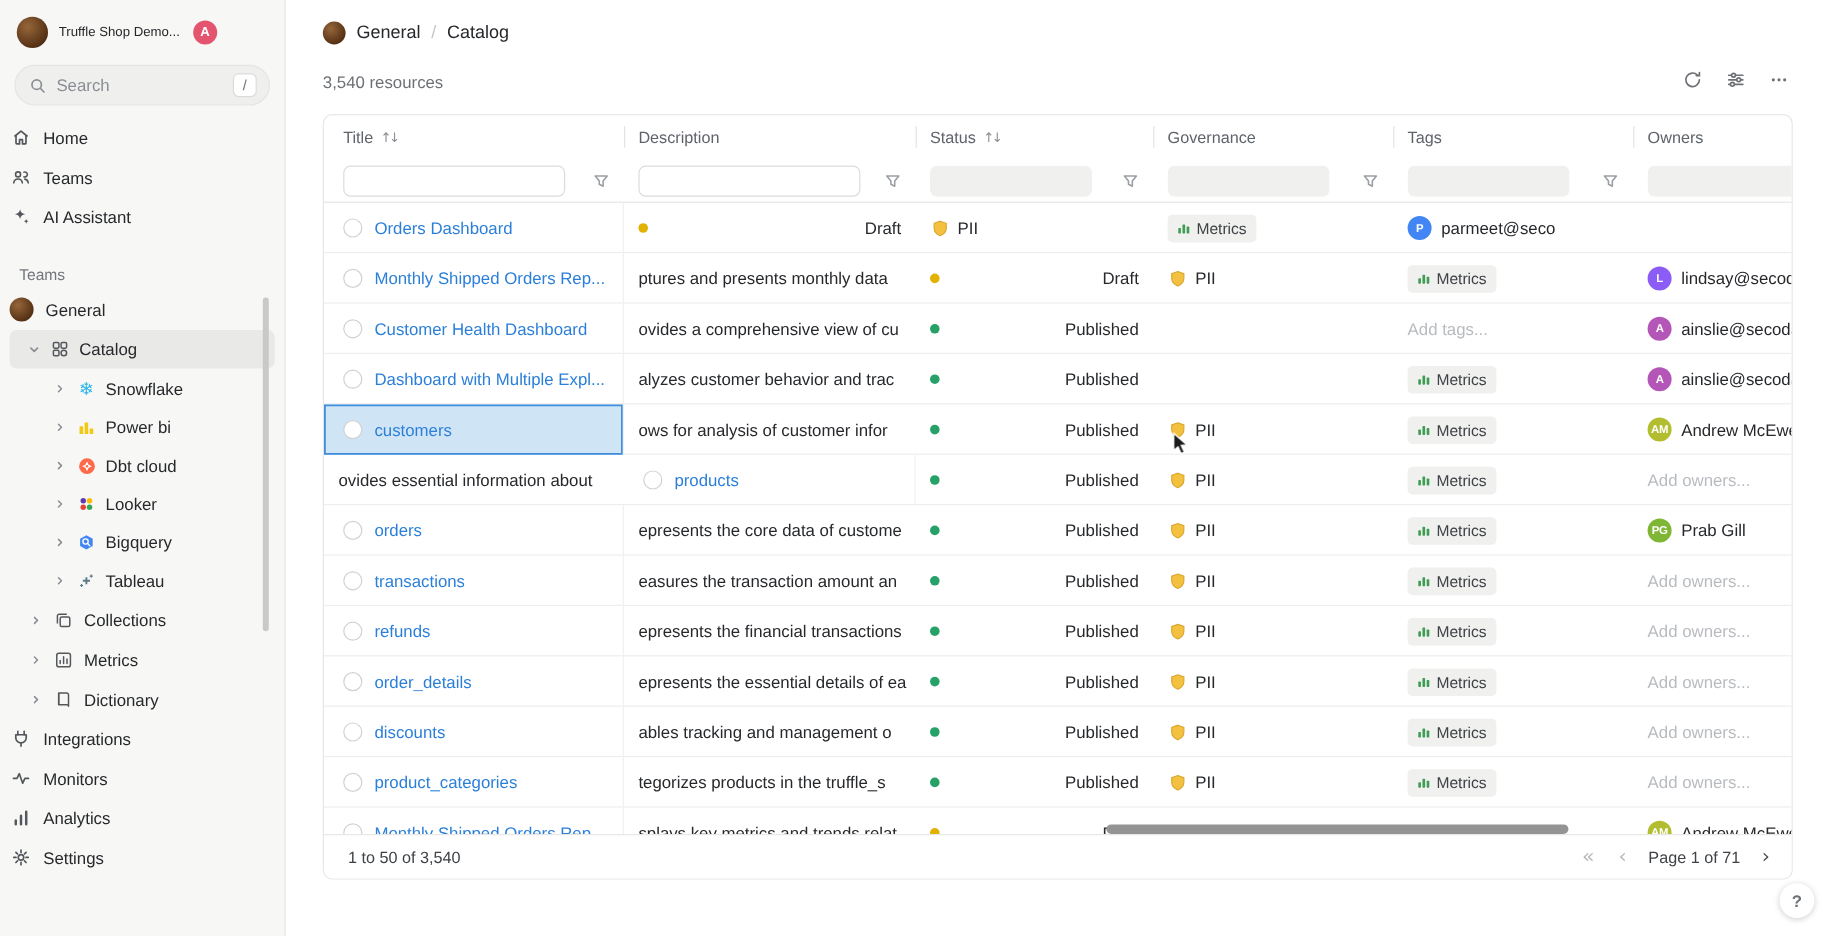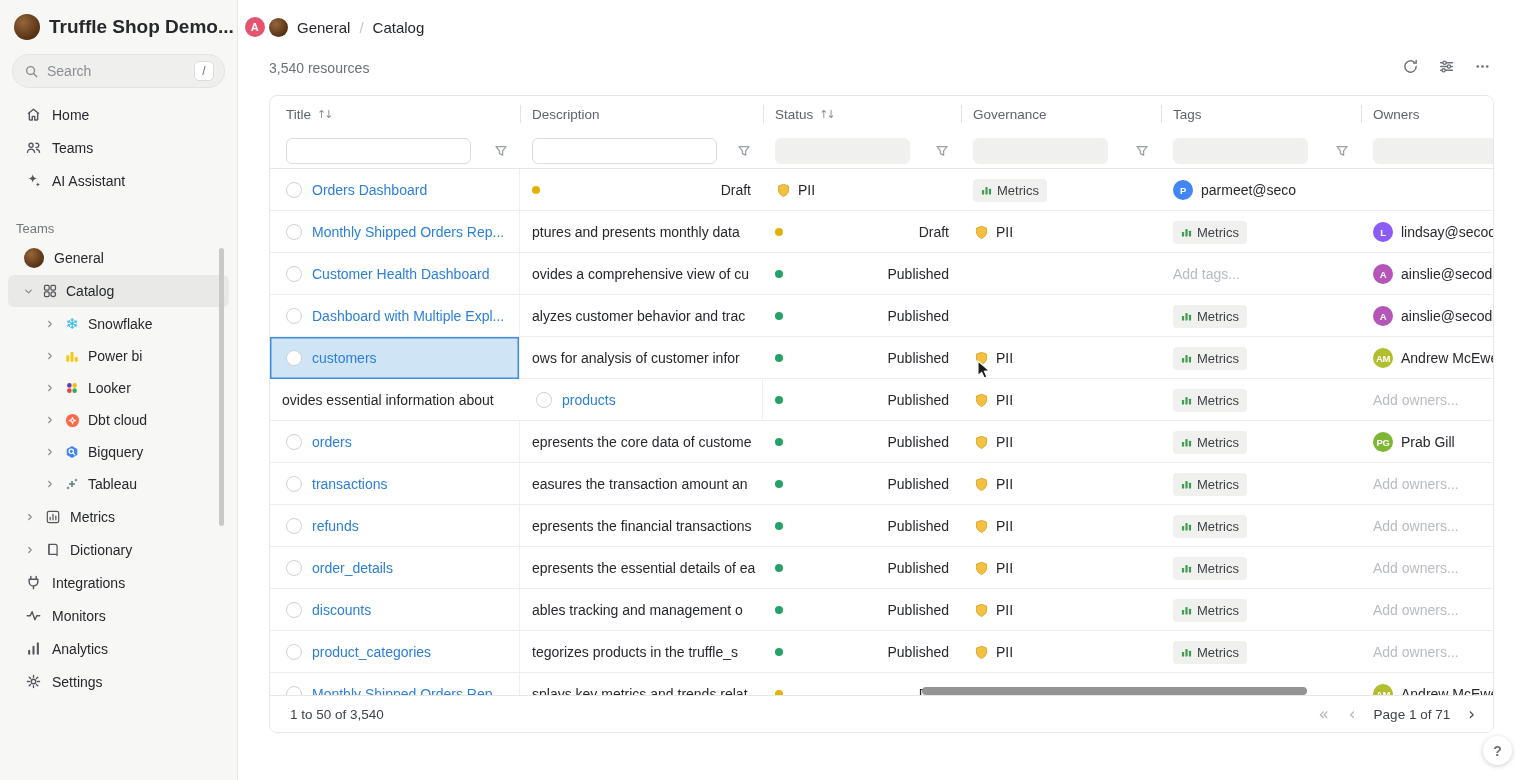--- a/index.html
+++ b/index.html
@@ -9,28 +9,28 @@
     font-family:"Liberation Sans","DejaVu Sans",sans-serif;
     background:#fff; color:#26282b; font-size:14px;
   }
   .app { display:flex; width:100%; height:100%; }
 
   
   .sidebar { width:238px; flex-shrink:0; background:#f7f7f5; border-right:1px solid #e8e8e6; position:relative; }
   .workspace { display:flex; align-items:center; gap:9px; padding:14px 14px 10px 14px; }
   .ws-icon { width:26px; height:26px; border-radius:50%;
     background:radial-gradient(circle at 35% 32%, #96663a, #5a3517 65%, #3f2310); flex-shrink:0; }
-  .ws-name { font-weight:700; font-size:19px; white-space:nowrap; }
+  .ws-name { font-weight:400; font-size:11px; white-space:nowrap; }
   .ws-avatar { width:20px; height:20px; border-radius:50%; background:#e5546e; color:#fff;
     font-size:11px; font-weight:700; display:flex; align-items:center; justify-content:center; margin-left:2px; flex-shrink:0; }
   .searchbar { margin:4px 12px 10px 12px; height:34px; background:#efefed; border:1px solid #e4e4e2;
     border-radius:17px; display:flex; align-items:center; gap:8px; padding:0 10px; color:#8a8e94; cursor:text; }
   .search-key { margin-left:auto; width:20px; height:20px; background:#fff; border:1px solid #dcdcda;
     border-radius:5px; display:flex; align-items:center; justify-content:center; font-size:12px; color:#6d7075; }
-  .srow { display:flex; align-items:center; gap:10px; height:33px; padding:0 24px; cursor:pointer; color:#26282b; }
+  .srow { display:flex; align-items:center; gap:10px; height:33px; padding:0 8px; cursor:pointer; color:#26282b; }
   .icn { width:18px; height:18px; display:flex; align-items:center; justify-content:center; color:#54575c; flex-shrink:0; }
   .icn16 { width:16px; height:16px; display:flex; align-items:center; justify-content:center; flex-shrink:0; }
   .count { margin-left:auto; color:#6f7377; font-size:13px; }
   .sec-heading { padding:0 16px; margin-top:18px; height:26px; display:flex; align-items:center; font-size:13px; color:#73777d; }
   .team-icon { width:20px; height:20px; border-radius:50%;
     background:radial-gradient(circle at 35% 32%, #96663a, #5a3517 65%, #3f2310); flex-shrink:0; }
   .catalog-row { margin:1px 8px; padding:0 8px 0 14px; height:32px; border-radius:6px; background:#e9e9e7;
     display:flex; align-items:center; gap:7px; cursor:pointer; }
   .chev { width:12px; height:12px; color:#8a8e94; display:flex; align-items:center; justify-content:center; flex-shrink:0; }
   .src-row { display:flex; align-items:center; gap:8px; height:32px; padding:0 8px 0 44px; cursor:pointer; }
@@ -221,43 +221,43 @@
         </span>
         <span>Power bi</span>
       </div>
       <div class="src-row">
         <span class="chev">
             <svg width="10" height="10" viewBox="0 0 12 12">
               <path d="M4.5 3l3 3-3 3" fill="none" stroke="#8a8e94" stroke-width="1.5" stroke-linecap="round" stroke-linejoin="round"></path>
             </svg>
           </span>
         <span class="icn16">
+          <svg width="15" height="15" viewBox="0 0 16 16">
+              <circle cx="8" cy="8" r="7" fill="#ff694a"></circle>
+              <path d="M8 3.6l1.4 3L12.4 8l-3 1.4L8 12.4 6.6 9.4 3.6 8l3-1.4z" fill="#fff"></path>
+              <circle cx="8" cy="8" r="1.1" fill="#ff694a"></circle>
+            </svg>
+        </span>
+        <span>Dbt cloud</span>
+      </div>
+      <div class="src-row">
+        <span class="chev">
+            <svg width="10" height="10" viewBox="0 0 12 12">
+              <path d="M4.5 3l3 3-3 3" fill="none" stroke="#8a8e94" stroke-width="1.5" stroke-linecap="round" stroke-linejoin="round"></path>
+            </svg>
+          </span>
+        <span class="icn16">
           <svg width="14" height="14" viewBox="0 0 16 16">
               <circle cx="5" cy="5" r="2.6" fill="#5f3bb0"></circle>
               <circle cx="11" cy="5" r="2.6" fill="#fbbc05"></circle>
               <circle cx="5" cy="11" r="2.6" fill="#ea4335"></circle>
               <circle cx="11" cy="11" r="2.6" fill="#34a853"></circle>
             </svg>
         </span>
         <span>Looker</span>
-      </div>
-      <div class="src-row">
-        <span class="chev">
-            <svg width="10" height="10" viewBox="0 0 12 12">
-              <path d="M4.5 3l3 3-3 3" fill="none" stroke="#8a8e94" stroke-width="1.5" stroke-linecap="round" stroke-linejoin="round"></path>
-            </svg>
-          </span>
-        <span class="icn16">
-          <svg width="15" height="15" viewBox="0 0 16 16">
-              <circle cx="8" cy="8" r="7" fill="#ff694a"></circle>
-              <path d="M8 3.6l1.4 3L12.4 8l-3 1.4L8 12.4 6.6 9.4 3.6 8l3-1.4z" fill="#fff"></path>
-              <circle cx="8" cy="8" r="1.1" fill="#ff694a"></circle>
-            </svg>
-        </span>
-        <span>Dbt cloud</span>
       </div>
       <div class="src-row">
         <span class="chev">
             <svg width="10" height="10" viewBox="0 0 12 12">
               <path d="M4.5 3l3 3-3 3" fill="none" stroke="#8a8e94" stroke-width="1.5" stroke-linecap="round" stroke-linejoin="round"></path>
             </svg>
           </span>
         <span class="icn16">
           <svg width="14" height="14" viewBox="0 0 16 16">
               <polygon points="8,1.2 14,4.6 14,11.4 8,14.8 2,11.4 2,4.6" fill="#4285f4"></polygon>
@@ -280,20 +280,36 @@
                 <path d="M12.6 2v3M11.1 3.5h3" stroke-width="1.1"></path>
                 <path d="M3.4 11v3M1.9 12.5h3" stroke-width="1.1"></path>
               </g>
             </svg>
         </span>
         <span>Tableau</span>
       </div>
     </div>
 
     <div>
+      <div class="cat-row">
+        <span class="chev">
+            <svg width="10" height="10" viewBox="0 0 12 12">
+              <path d="M4.5 3l3 3-3 3" fill="none" stroke="#8a8e94" stroke-width="1.5" stroke-linecap="round" stroke-linejoin="round"></path>
+            </svg>
+          </span>
+        <span class="icn">
+          <svg width="16" height="16" viewBox="0 0 18 18">
+              <g fill="none" stroke="currentColor" stroke-width="1.4">
+                <rect x="5.8" y="5.8" width="9" height="9" rx="1.5"></rect>
+                <path d="M3.2 12V4.9a1.7 1.7 0 011.7-1.7H12"></path>
+              </g>
+            </svg>
+        </span>
+        <span>Collections</span>
+      </div>
       <div class="cat-row">
         <span class="chev">
             <svg width="10" height="10" viewBox="0 0 12 12">
               <path d="M4.5 3l3 3-3 3" fill="none" stroke="#8a8e94" stroke-width="1.5" stroke-linecap="round" stroke-linejoin="round"></path>
             </svg>
           </span>
         <span class="icn">
           <svg width="16" height="16" viewBox="0 0 18 18">
               <g fill="none" stroke="currentColor" stroke-width="1.4" stroke-linecap="round">
                 <rect x="2.6" y="2.6" width="12.8" height="12.8" rx="2"></rect>

